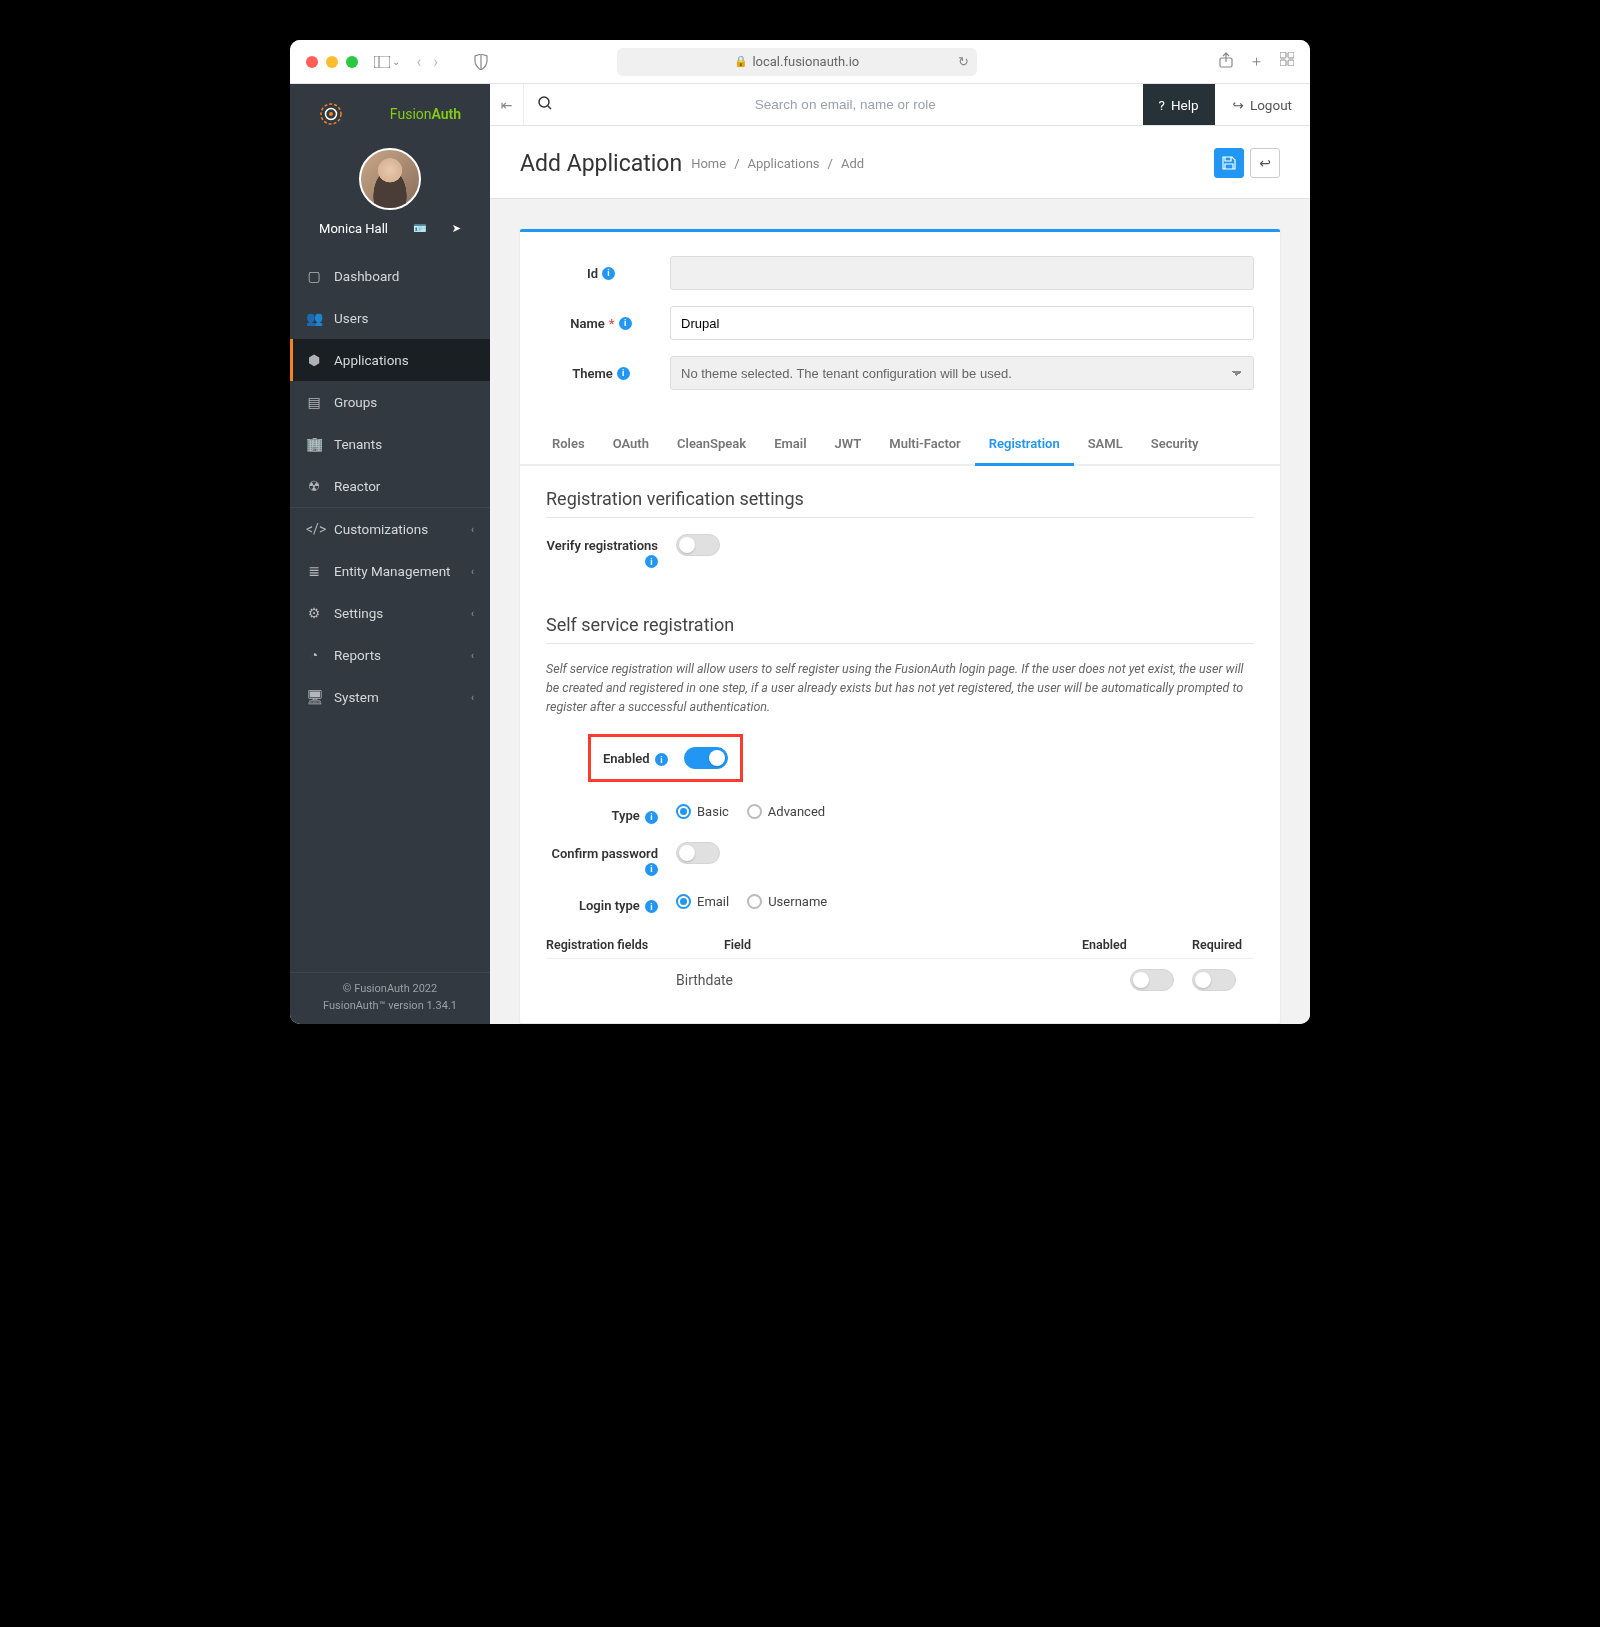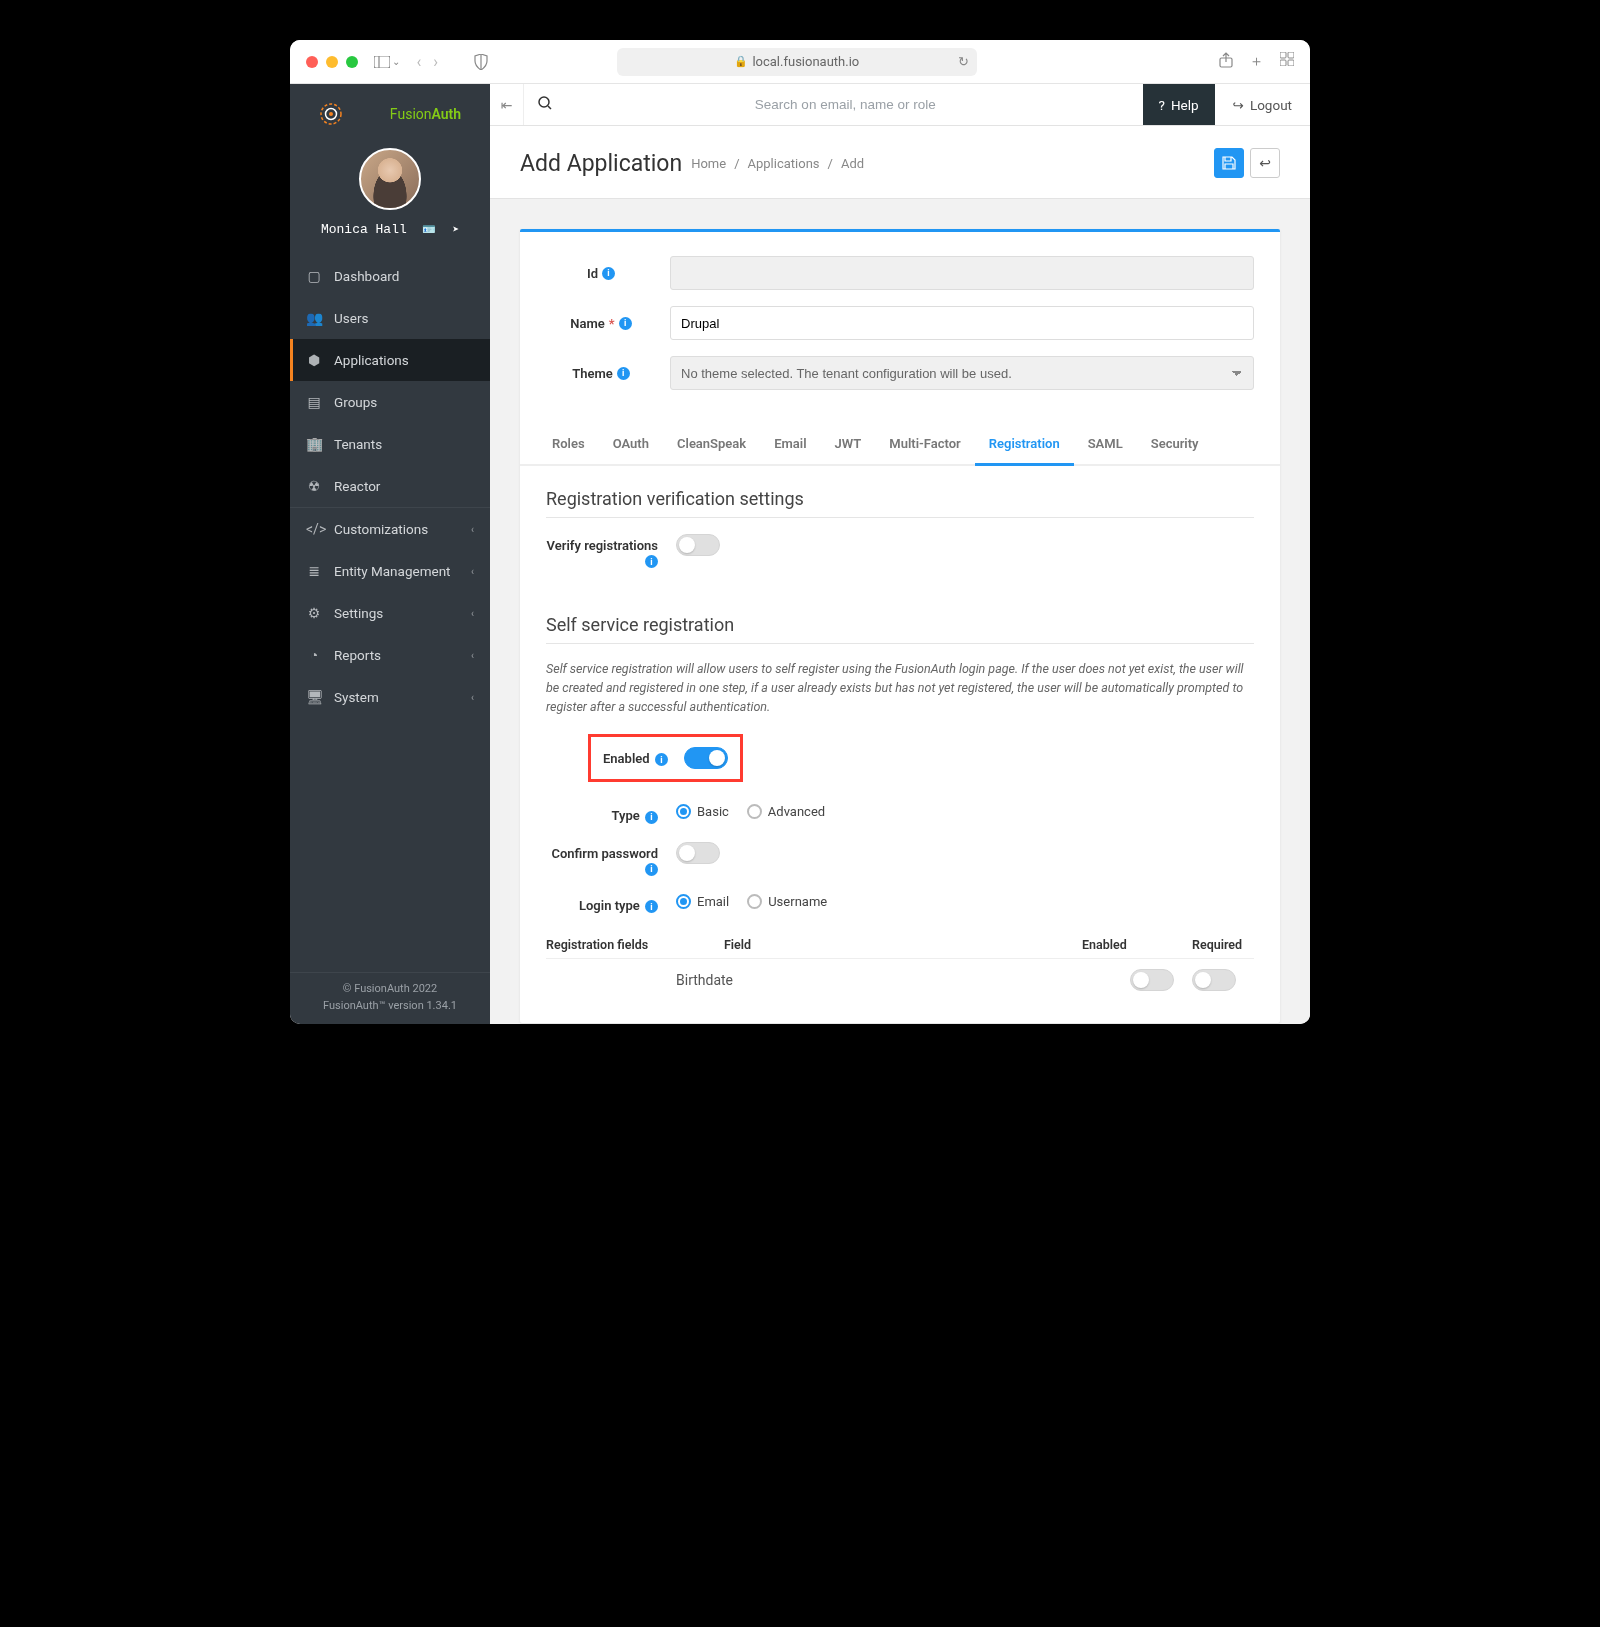--- a/index.html
+++ b/index.html
@@ -23,21 +23,21 @@
 .app { display: flex; height: 940px; }
 .sidebar { width: 200px; background: #323940; color: #d4d7da; display: flex; flex-direction: column; }
 .logo-row { padding: 18px 16px 10px; text-align: center; }
 .logo-row .logo-inner { display: inline-flex; align-items: center; gap: 6px; }
 .logo-svg { width: 24px; height: 24px; }
 .logo-text { font-size: 14px; color: #84cc16; margin-left: 41px; }
 .logo-text b { font-weight: 600; }
 .avatar-box { text-align: center; padding: 8px 0 18px; }
 .avatar { width: 62px; height: 62px; border-radius: 50%; background: linear-gradient(135deg,#c9a788,#8a6d5a); border: 2px solid #fff; margin: 0 auto 8px; background-size: cover; background-position: center; position: relative; overflow: hidden; }
 .avatar::after { content:""; position:absolute; inset:0; background: radial-gradient(circle at 50% 35%, #e8c9b0 0%, #d9b393 25%, transparent 26%), radial-gradient(ellipse at 50% 80%, #4a3d37 0%, #4a3d37 40%, transparent 41%); }
-.user-name { font-size: 13px; color: #fff; display: inline-flex; align-items: center; gap: 16px; font-family: Liberation Mono, monospace; }
+.user-name { font-size: 13px; color: #fff; display: inline-flex; align-items: center; gap: 25px; }
 .user-name .badge { font-size: 11px; }
 
 .nav { flex: 1; overflow-y: auto; }
 .nav-item { display: flex; align-items: center; gap: 12px; padding: 13px 16px; font-size: 13.5px; cursor: pointer; position: relative; }
 .nav-item.active { background: #1a1f23; }
 .nav-item.active::before { content: ""; position: absolute; left: 0; top: 0; bottom: 0; width: 3px; background: #f58320; }
 .nav-item .icon { width: 16px; text-align: center; font-size: 14px; opacity: 0.8; }
 .nav-item .chev { margin-left: auto; font-size: 10px; opacity: 0.6; }
 .nav-sep { border-top: 1px solid #3e454c; margin: 0; }
 .footer { text-align: center; font-size: 11px; color: #9aa0a6; padding: 8px 6px 10px; border-top: 1px solid #3e454c; }

